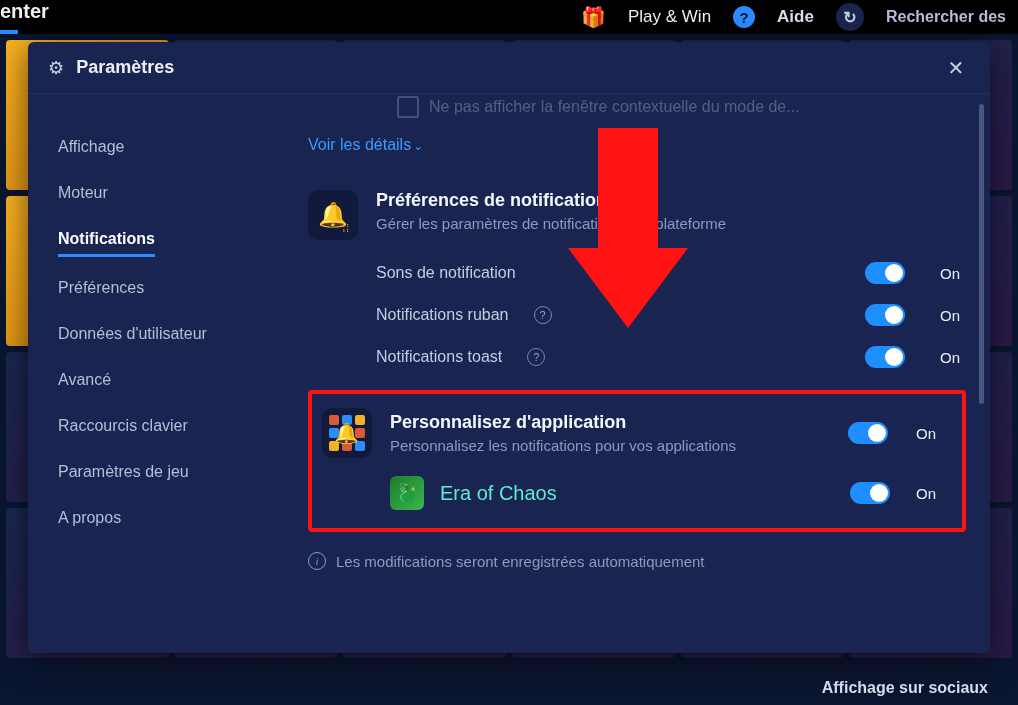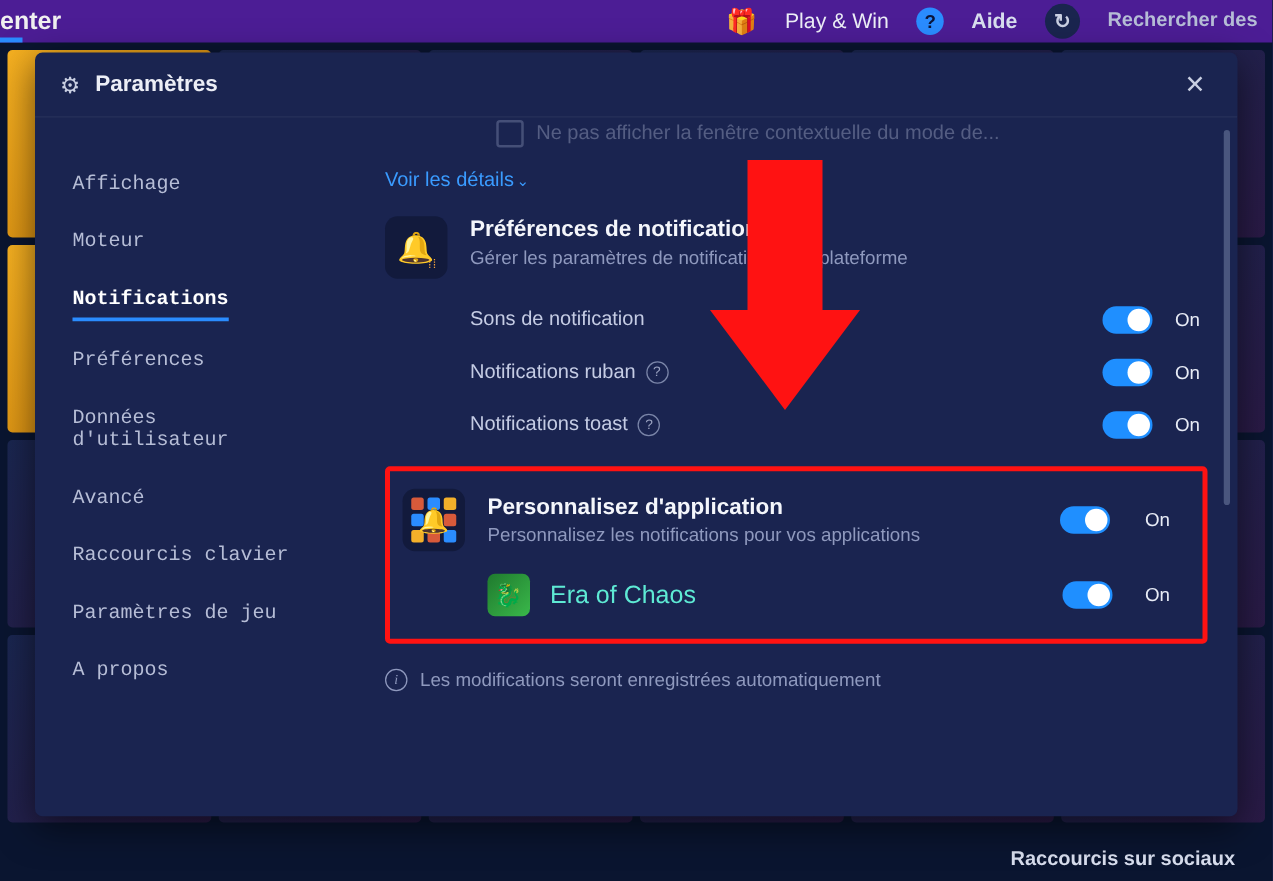--- a/index.html
+++ b/index.html
@@ -1,18 +1,18 @@
 <!DOCTYPE html>
 <html><head>
 <meta charset="utf-8">
 <style>
 * { margin:0; padding:0; box-sizing:border-box; font-family:"Segoe UI",Arial,sans-serif; }
 body { width:1018px; height:705px; overflow:hidden; background:#0a1530; position:relative; }
 
-.topbar { height:34px; background:#4c1d95; display:flex; align-items:center; color:#fff; font-weight:600; font-size:17px; position:relative;gap:33px; }
+.topbar { height:34px; background:#000000; display:flex; color:#fff; font-weight:600; font-size:17px; position:relative;gap:33px; }
 .topbar .tab-text { padding-left:0px; color:#f0f0f0; font-size:20px; }
 .topbar .tab-underline { position:absolute; left:0; top:30px; width:18px; height:4px; background:#2a8cff; }
 .topbar .right { margin-left:auto; display:flex; align-items:center; gap:22px; padding-right:12px; }
 .gift-icon { color:#ff3535; font-size:20px; }
 .play-win { color:#eceef6; font-weight:400; }
 .help-icon { width:22px; height:22px; border-radius:50%; background:#2a8cff; color:#0b153a; font-weight:700; display:flex; align-items:center; justify-content:center; font-size:15px; }
 .help-label { color:#d8deee; font-weight:600; }
 .refresh-icon { width:28px; height:28px; border-radius:50%; background:#1a254f; color:#c9cfe2; display:flex; align-items:center; justify-content:center; font-size:16px; }
 .search-text { color:#b6bdd6; font-size:16px; }
 
@@ -25,39 +25,39 @@
 
 .modal { position:absolute; left:28px; top:42px; right:28px; bottom:52px; background:#1a2450; border-radius:6px; box-shadow:0 8px 30px rgba(0,0,0,.55); display:flex; flex-direction:column; z-index:5; overflow:hidden; }
 .modal-header { height:52px; display:flex; align-items:center; padding:0 20px; border-bottom:1px solid rgba(255,255,255,.06); }
 .gear-icon { color:#c9cfe2; margin-right:12px; font-size:18px; }
 .modal-title { color:#eceef6; font-size:18px; font-weight:700; }
 .close-btn { margin-left:auto; color:#c9cfe2; font-size:20px; cursor:pointer; width:28px; height:28px; display:flex; align-items:center; justify-content:center; }
 
 .modal-body { flex:1; display:flex; min-height:0; }
 
 .sidebar { width:240px; padding:30px 10px 10px 30px; }
-.sidebar-item { color:#b6bdd6; font-size:16px; padding:14px 0; cursor:pointer;font-family:Liberation Mono, monospace; }
+.sidebar-item { color:#b6bdd6; font-size:16px; padding:14px 0; cursor:pointer; }
 .sidebar-item.active { color:#fff; font-weight:600; border-bottom:3px solid #2a8cff; display:inline-block; padding-bottom:6px; margin-bottom:8px; }
 
 .content { flex:1; padding:0 24px 0 40px; position:relative; overflow:hidden; }
 .scroll-thumb { position:absolute; right:6px; top:10px; width:5px; height:300px; background:#4a567e; border-radius:3px; }
 
 .faded-row { display:flex; align-items:center; gap:10px; margin-top:2px; opacity:.45; }
 .check-box { width:22px; height:22px; border:2px solid #7a85a8; border-radius:3px; }
 .faded-label { color:#9aa2c0; font-size:16px; }
-.view-details { color:#3a9bff; font-size:16px; margin:18px 0 19px 0; cursor:pointer; }
+.view-details { color:#3a9bff; font-size:16px; margin:18px 0 36px 0; cursor:pointer; }
 .chev { font-size:12px; margin-left:2px; }
 
 .section { display:flex; gap:18px; margin-bottom:12px; }
 .section-icon { width:50px; height:50px; border-radius:10px; background:#121a3c; display:flex; align-items:center; justify-content:center; font-size:24px; color:#fff; position:relative; flex-shrink:0; }
 .section-icon .dots { position:absolute; right:8px; bottom:6px; font-size:10px; color:#f3a33a; letter-spacing:1px; }
 .section-text .title { color:#f4f6fb; font-size:18px; font-weight:600; margin-bottom:4px; }
 .section-text .subtitle { color:#8f99be; font-size:15px; }
 
-.opt-row { display:flex; align-items:center; gap:8px; padding:10px 0; }
+.opt-row { display:flex; align-items:center; gap:25px; padding:10px 0; }
 .opt-label { color:#c5cce4; font-size:16px; }
 .help-q { width:18px; height:18px; border:1.5px solid #7a85a8; border-radius:50%; color:#9aa2c0; font-size:11px; display:flex; align-items:center; justify-content:center; }
 .opt-spacer { flex:1; }
 .toggle { width:40px; height:22px; border-radius:11px; background:#1f8fff; position:relative; cursor:pointer; }
 .toggle .knob { position:absolute; right:2px; top:2px; width:18px; height:18px; background:#fff; border-radius:50%; }
 .toggle-text { color:#e8ecf6; font-size:15px; margin-left:10px; width:26px; }
 
 .highlight-box { border:4px solid #ff1212; border-radius:4px; padding:14px 20px 14px 10px; margin-top:12px; position:relative; }
 .app-notif-row { display:flex; align-items:center; gap:18px; }
 .grid-icon { width:50px; height:50px; border-radius:10px; background:#121a3c; display:grid; grid-template-columns:repeat(3,10px); grid-template-rows:repeat(3,10px); gap:3px; align-content:center; justify-content:center; position:relative; flex-shrink:0; }
@@ -128,21 +128,21 @@
     </div>
   <div class="bg-tile">
       <span>RISE KINGDOMS</span>
     </div>
   <div class="bg-tile">
       <span style="color:#eee;font-size:18px">STATE</span>
     </div>
   <div class="bg-tile"></div>
 </div>
 
-<div class="bottom-peek">Raccourcis sur sociaux</div>
+<div class="bottom-peek">Affichage sur sociaux</div>
 
 <div class="modal">
   <div class="modal-header">
     <span class="gear-icon">⚙</span>
     <span class="modal-title">Paramètres</span>
     <span class="close-btn">✕</span>
   </div>
   <div class="modal-body">
     <div class="sidebar">
       <div class="sidebar-item">Affichage</div>

